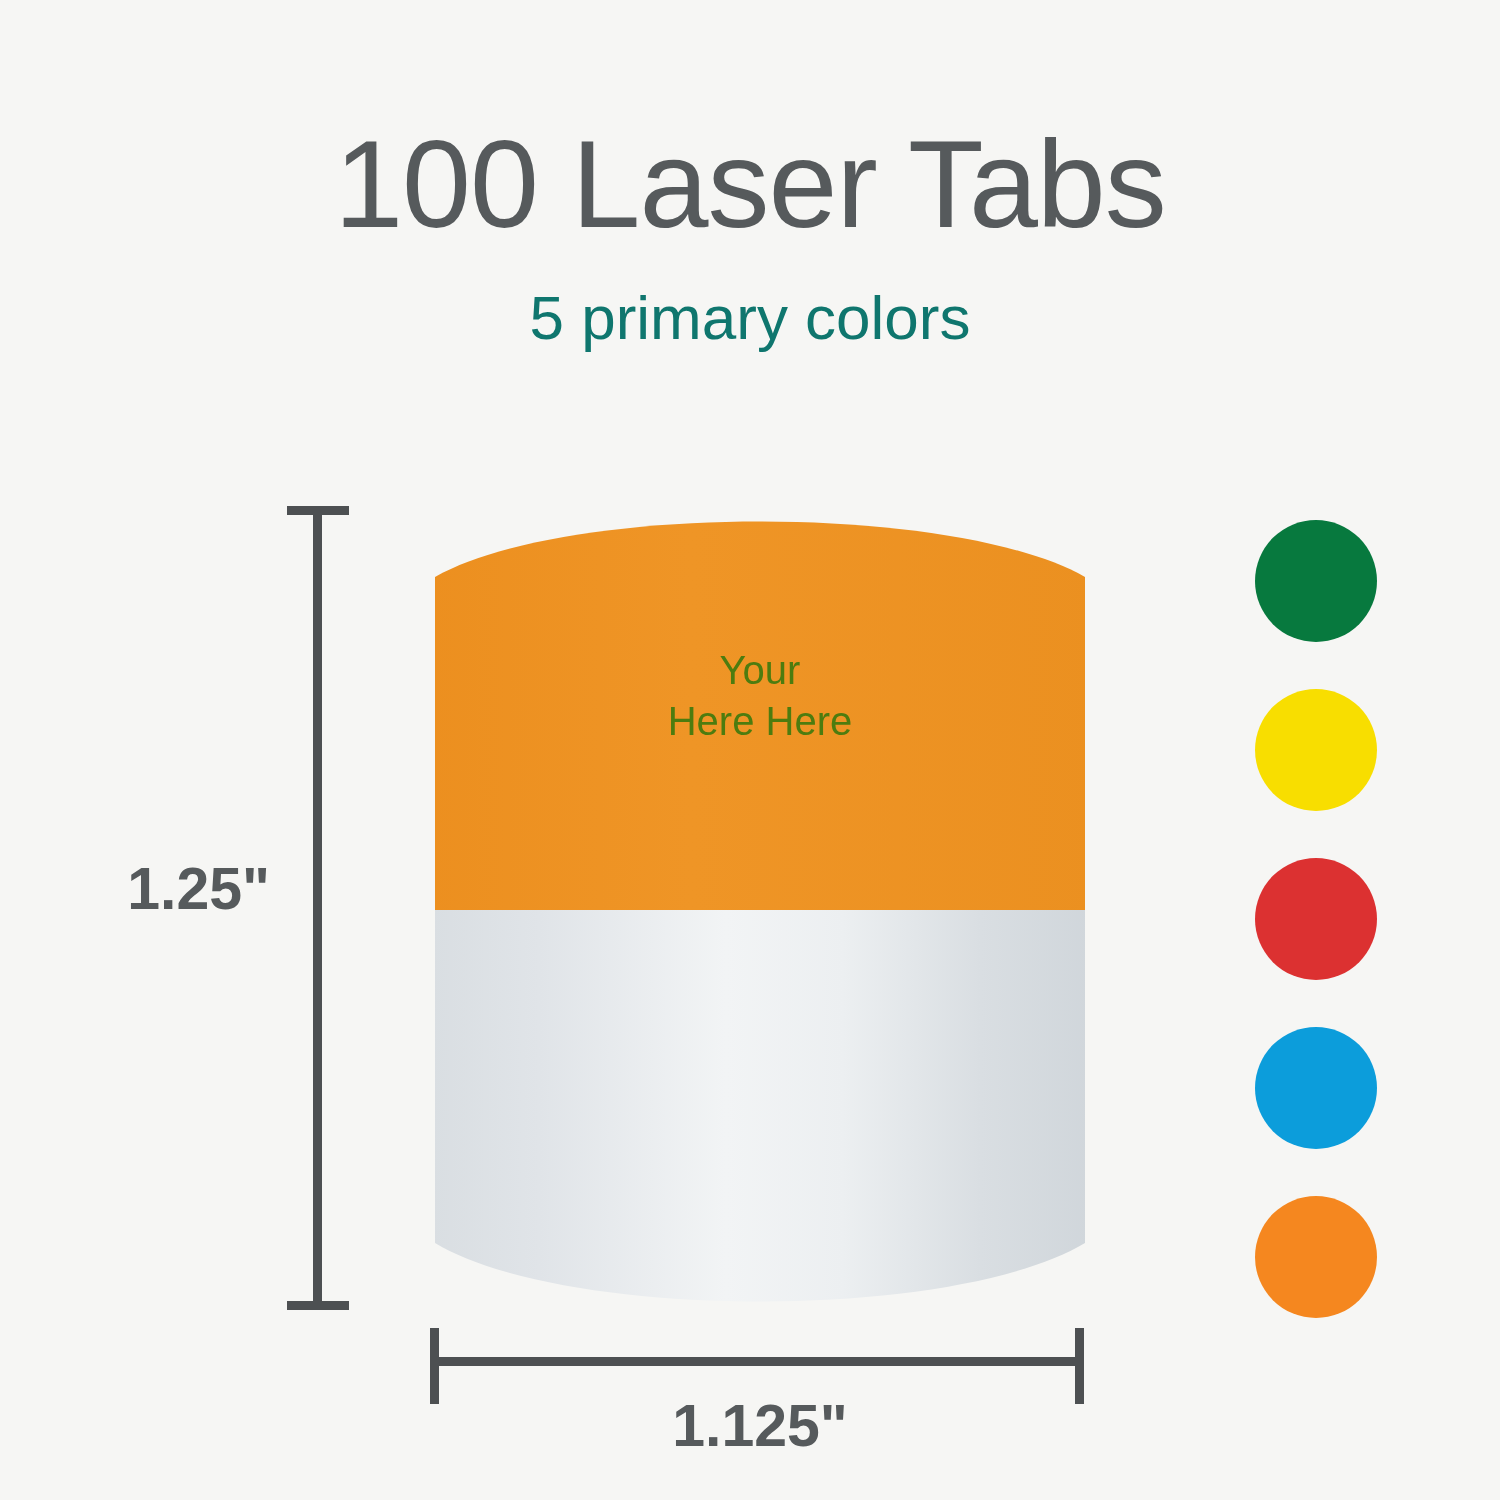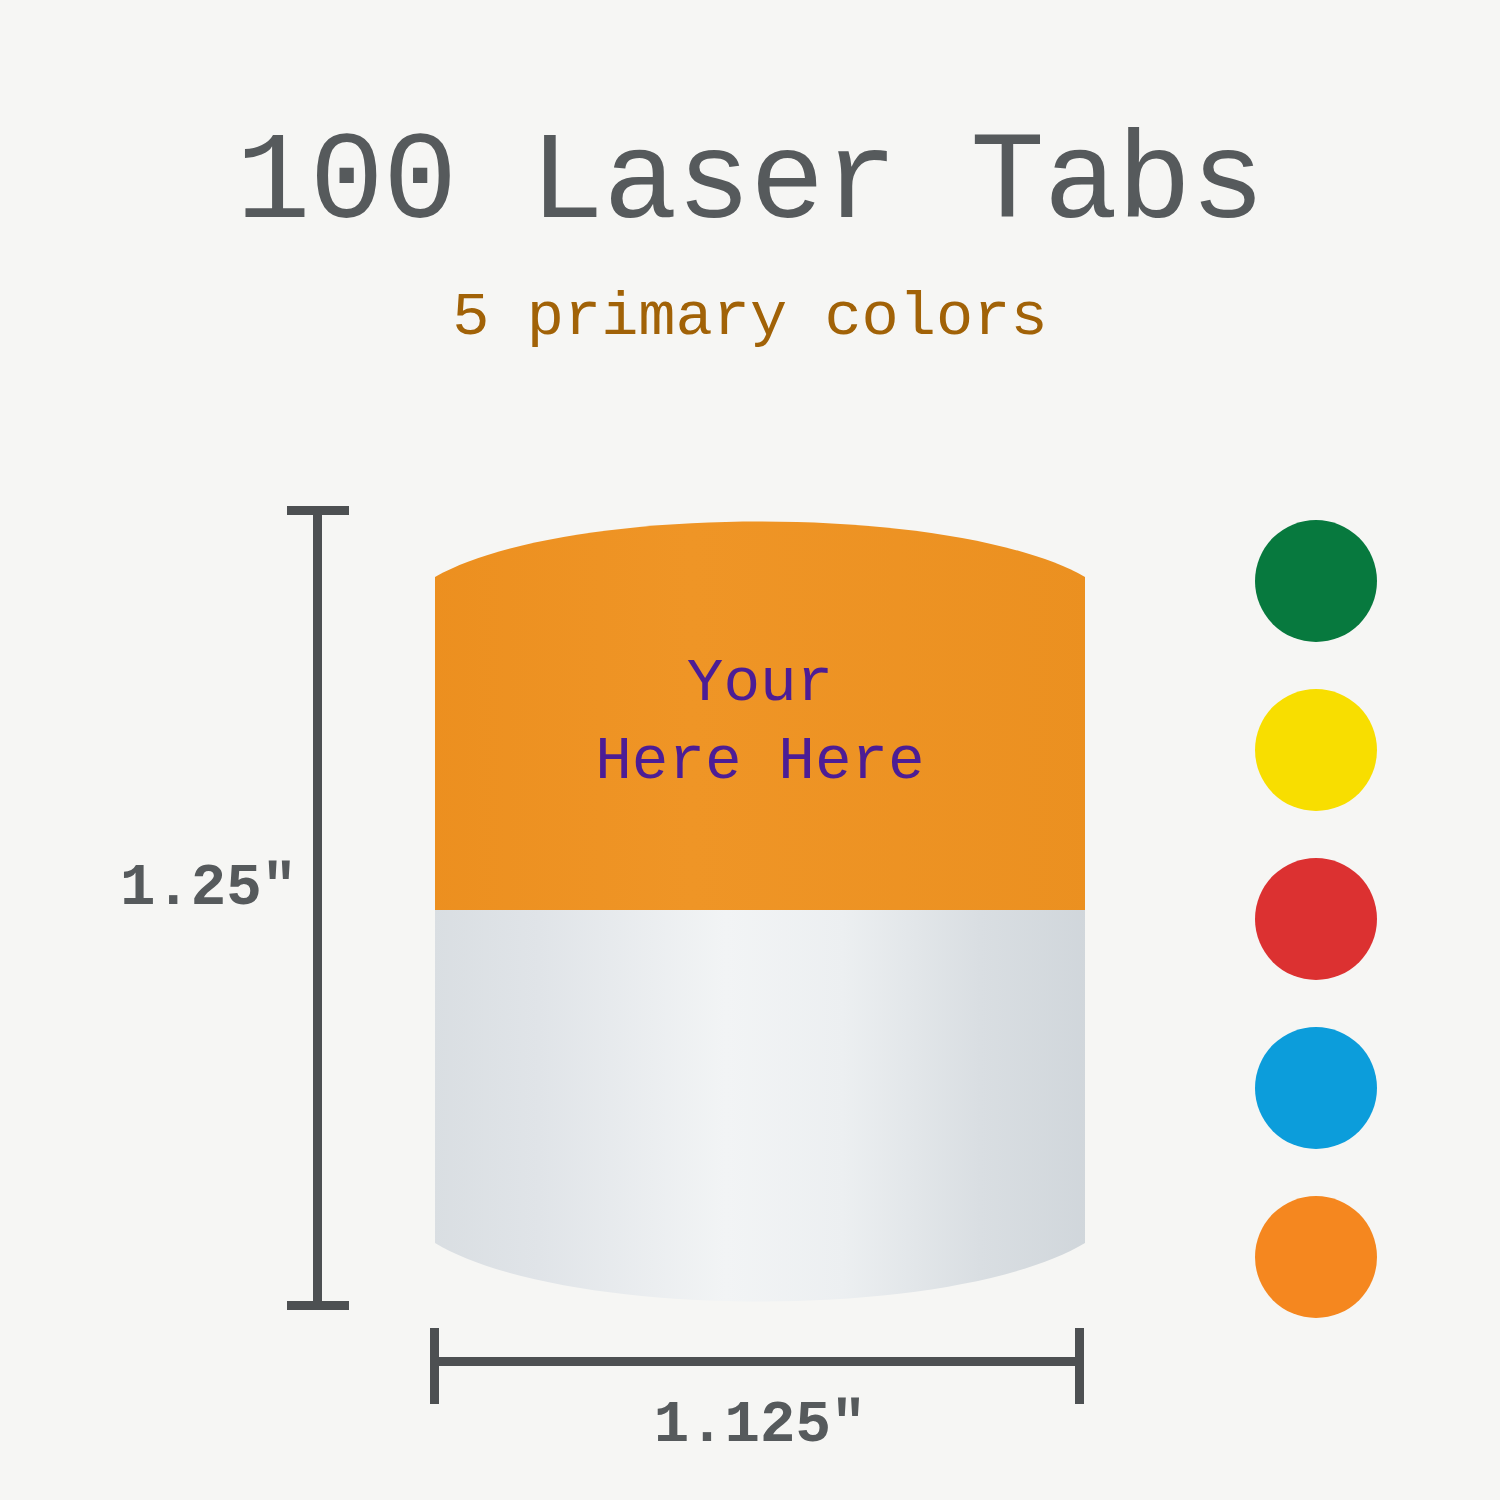--- a/index.html
+++ b/index.html
@@ -11,21 +11,20 @@
     height: 1500px;
     background: #f6f6f4;
     font-family: "Liberation Sans", sans-serif;
     overflow: hidden;
   }
   #stage {
     position: relative;
     width: 1500px;
     height: 1500px;
     background: #f6f6f4;
-    font-family: Liberation Mono, monospace;
   }
 
   
   .title {
     position: absolute;
     left: 0;
     top: 122px;
     width: 1500px;
     text-align: center;
     font-size: 124px;
@@ -37,21 +36,21 @@
   }
   .subtitle {
     position: absolute;
     left: 0;
     top: 287px;
     width: 1500px;
     text-align: center;
     font-size: 62px;
     line-height: 1.0;
     font-weight: 400;
-    color: #a16207;
+    color: #0f766e;
     white-space: nowrap;
   }
 
   
   .tab-art {
     position: absolute;
     left: 415px;
     top: 495px;
     width: 690px;
     height: 830px;
@@ -60,22 +59,22 @@
     display: block;
     width: 690px;
     height: 830px;
   }
   .tab-text {
     position: absolute;
     left: 0;
     top: 150px;
     width: 690px;
     text-align: center;
-    color: #4c1d95;
-    font-size: 61px;
+    color: #4d7c0f;
+    font-size: 40px;
     line-height: 1.28;
     font-weight: 400;
     pointer-events: none;
   }
   .tab-text .l1 { display: block; }
   .tab-text .l2 { display: block; }
 
   
   .dim-v {
     position: absolute;

